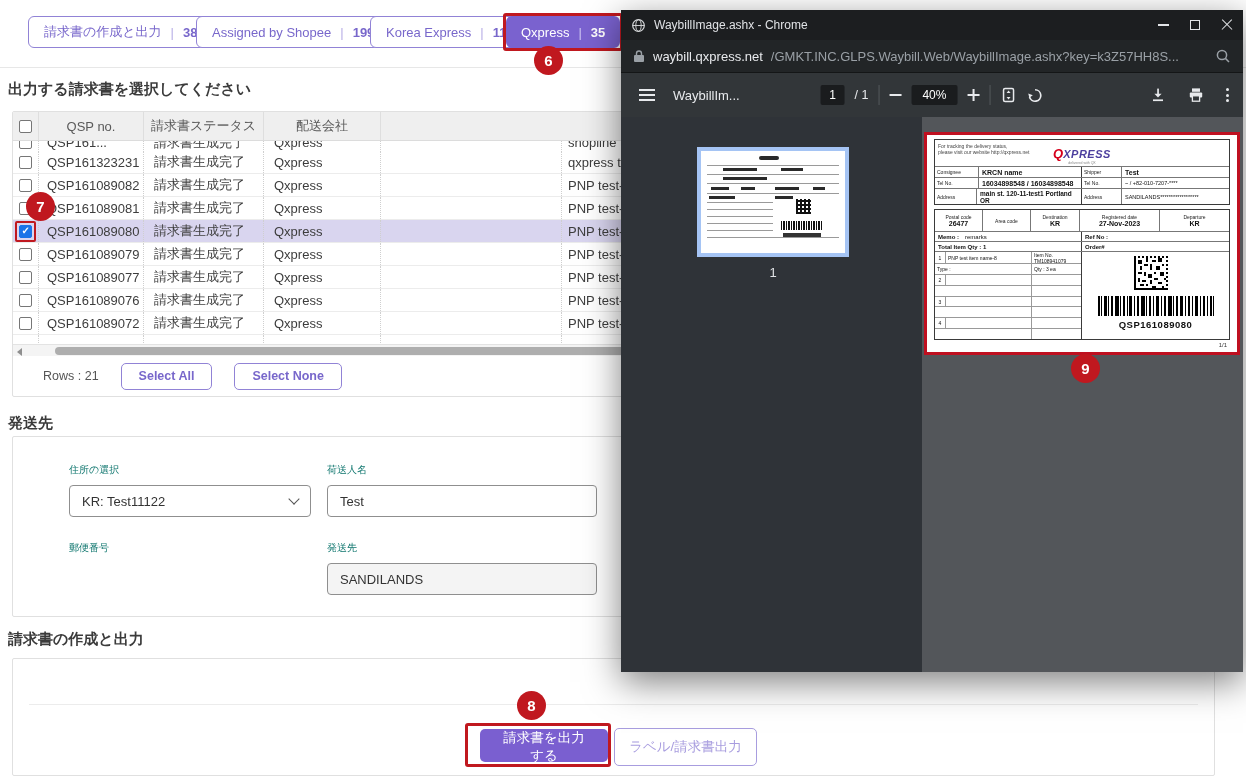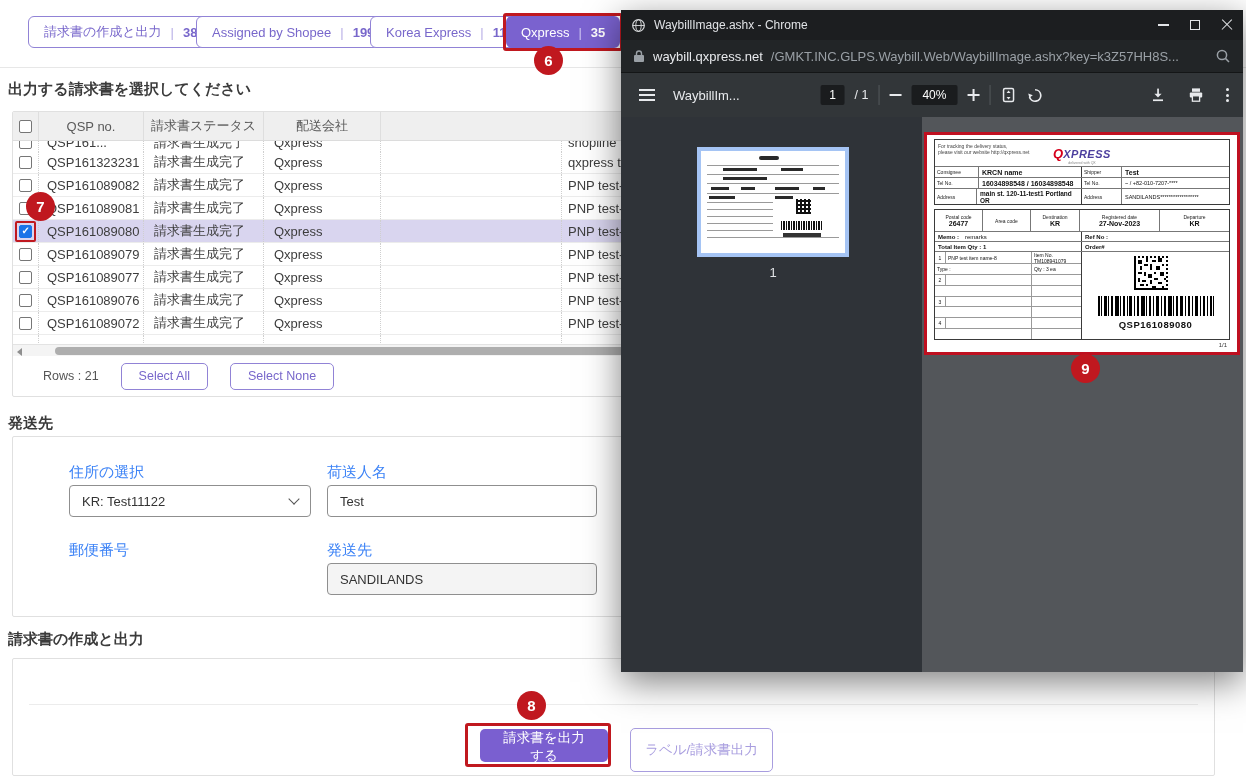--- a/index.html
+++ b/index.html
@@ -47,42 +47,42 @@
   .cb.checked { background:#1a73e8; border-color:#1a73e8; position:relative; }
   .cb.checked::after { content:"✓"; color:#fff; font-size:10px; font-weight:bold; position:absolute; left:1.5px; top:-1px; }
   .cb-annot { display:inline-flex; padding:2px; border:2px solid #c0181f; border-radius:2px; }
   .h-scroll { height:12px; background:#f4f4f4; border-top:1px solid #e3e3e3; position:relative; }
   .h-scroll .thumb { position:absolute; left:42px; right:2px; top:2px; height:8px; background:#aeaeae; border-radius:4px; }
   .h-scroll .arrow-left { position:absolute; left:4px; top:3px; width:0; height:0;
             border-top:4px solid transparent; border-bottom:4px solid transparent; border-right:5px solid #8f8f8f; }
   .t-footer { height:40px; display:flex; align-items:center; font-size:12.5px; color:#555; }
   .t-footer .rows-count { margin-left:30px; }
   .btn-outline { height:27px; padding:0 17px; border:1px solid #9183d6; border-radius:5px; background:#fff;
-                 color:#7867cb; font-size:12.5px; display:inline-flex; align-items:center; cursor:pointer; }
+                 color:#7867cb; font-size:12.5px; display:inline-flex; align-items:center; cursor:pointer;font-weight:bold; }
   .t-footer .btn-outline { margin-left:22px; }
 
   
   .panel { position:absolute; left:12px; width:1203px; border:1px solid #e0e0e0; border-radius:2px; background:#fff; }
   #panel-ship { top:436px; height:181px; }
-  .f-label { position:absolute; font-size:15px; color:#3b82f6; }
+  .f-label { position:absolute; font-size:10px; color:#0f766e; }
   .f-field { position:absolute; height:32px; border:1px solid #8f8f8f; border-radius:4px; background:#fff;
              font-size:13px; color:#333; display:flex; align-items:center; padding:0 12px; }
   .f-field.readonly { background:#f4f4f4; }
   .f-select { justify-content:space-between; cursor:pointer; }
   .chev { width:8px; height:8px; border-right:1.6px solid #555; border-bottom:1.6px solid #555;
           transform:rotate(45deg); margin-top:-4px; }
 
   
   #panel-out { top:658px; height:118px; }
   #out-divider { position:absolute; left:16px; right:16px; top:45px; border-top:1px solid #ececec; }
   .btn-primary { height:33px; background:#7a5fd0; color:#fff; border:none; border-radius:5px;
                  font-size:13.5px; padding:0 18px; cursor:pointer; font-family:inherit; }
   #print-annot { position:absolute; left:452px; top:64px; width:146px; height:44px;
                  display:flex; align-items:center; justify-content:center;padding-left:12px; }
-  .btn-ghost { position:absolute; left:617px; top:69px; width:143px; height:44px; border:1px solid #a89ddf;
+  .btn-ghost { position:absolute; left:601px; top:69px; width:143px; height:38px; border:1px solid #a89ddf;
                border-radius:5px; background:#fff; color:#a89ddf; font-size:13.5px; cursor:pointer; font-family:inherit; }
 
   
   #chrome { position:absolute; left:621px; top:10px; width:622px; height:662px; z-index:10;
             box-shadow:0 10px 34px rgba(0,0,0,.5); display:flex; flex-direction:column; }
   #titlebar { height:30px; background:#1c1e20; display:flex; align-items:center; padding-left:10px; }
   #titlebar .title { color:#e0e2e5; font-size:12px; margin-left:8px; flex:1; white-space:nowrap; overflow:hidden; }
   .win-btn { width:32px; height:30px; display:flex; align-items:center; justify-content:center; cursor:pointer; }
   .ic-min { width:11px; height:1.4px; background:#e3e5e8; }
   .ic-max { width:10px; height:10px; border:1.4px solid #e3e5e8; }

